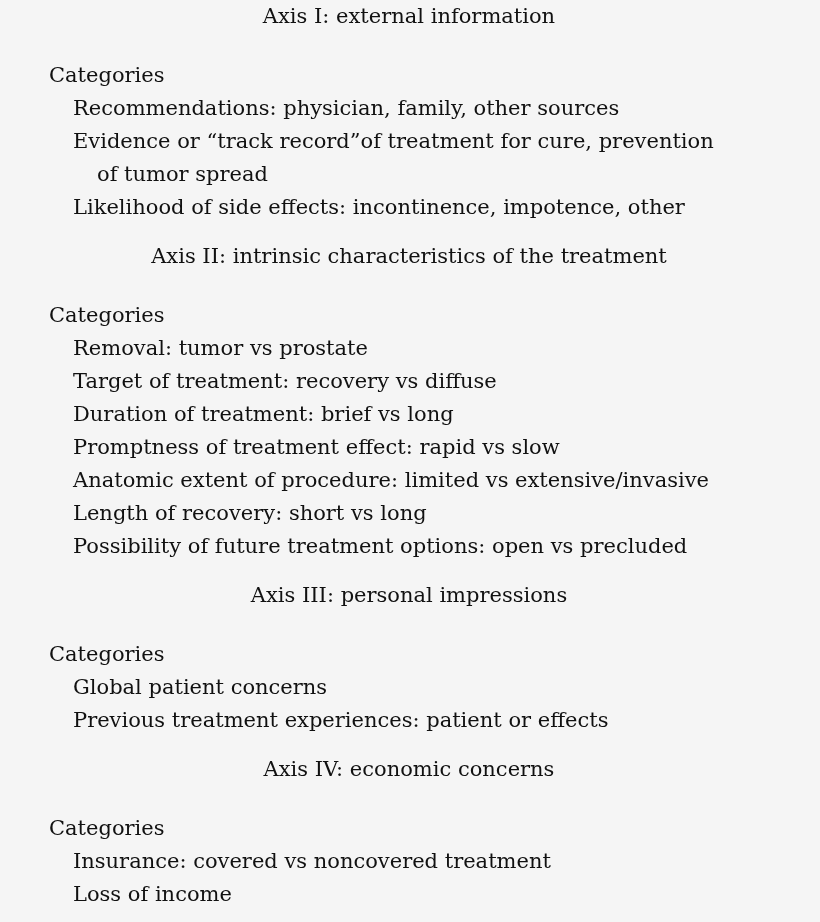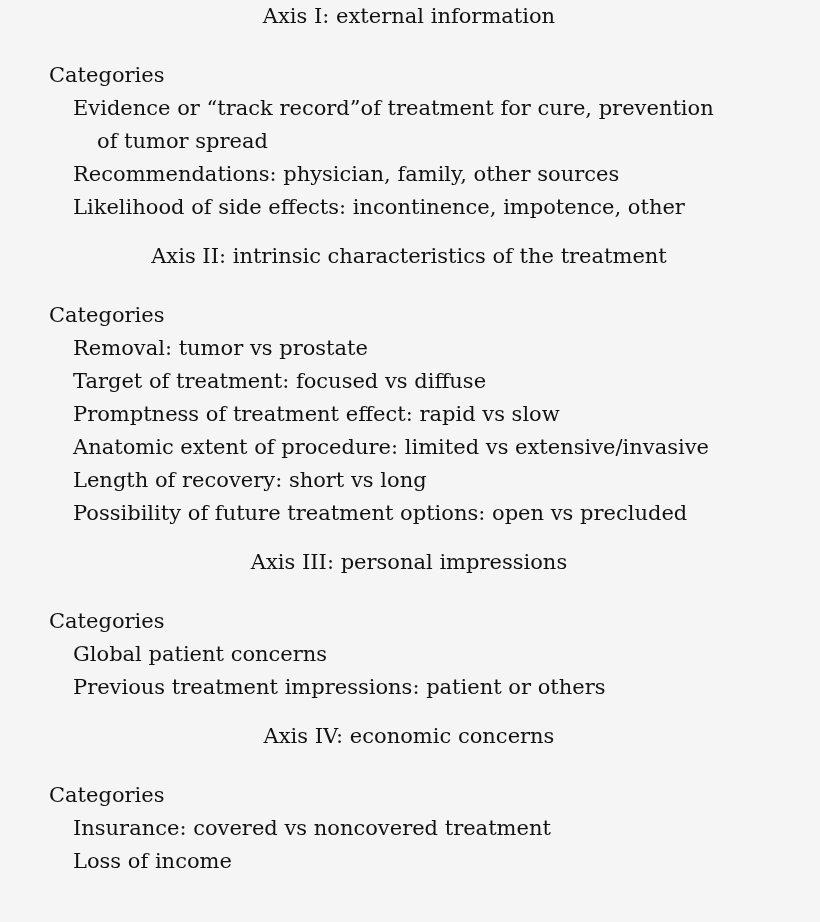--- a/index.html
+++ b/index.html
@@ -48,44 +48,45 @@
   }
 </style>
 </head>
 <body>
 
 <div class="doc">
 
   <div class="section">
     <div class="axis-title">Axis I: external information</div>
     <div class="cat-label">Categories</div>
+    <div class="item">Recommendations: physician, family, other sources</div>
     <div class="item">
       <span>Evidence or “track record”of treatment for cure, prevention</span>
       <span class="cont">of tumor spread</span>
     </div>
-    <div class="item">Recommendations: physician, family, other sources</div>
     <div class="item">Likelihood of side effects: incontinence, impotence, other</div>
   </div>
 
   <div class="section">
     <div class="axis-title">Axis II: intrinsic characteristics of the treatment</div>
     <div class="cat-label">Categories</div>
     <div class="item">Removal: tumor vs prostate</div>
-    <div class="item">Target of treatment: focused vs diffuse</div>
+    <div class="item">Target of treatment: recovery vs diffuse</div>
+    <div class="item">Duration of treatment: brief vs long</div>
     <div class="item">Promptness of treatment effect: rapid vs slow</div>
     <div class="item">Anatomic extent of procedure: limited vs extensive/invasive</div>
     <div class="item">Length of recovery: short vs long</div>
     <div class="item">Possibility of future treatment options: open vs precluded</div>
   </div>
 
   <div class="section">
     <div class="axis-title">Axis III: personal impressions</div>
     <div class="cat-label">Categories</div>
     <div class="item">Global patient concerns</div>
-    <div class="item">Previous treatment impressions: patient or others</div>
+    <div class="item">Previous treatment experiences: patient or effects</div>
   </div>
 
   <div class="section">
     <div class="axis-title">Axis IV: economic concerns</div>
     <div class="cat-label">Categories</div>
     <div class="item">Insurance: covered vs noncovered treatment</div>
     <div class="item">Loss of income</div>
   </div>
 
 </div>

